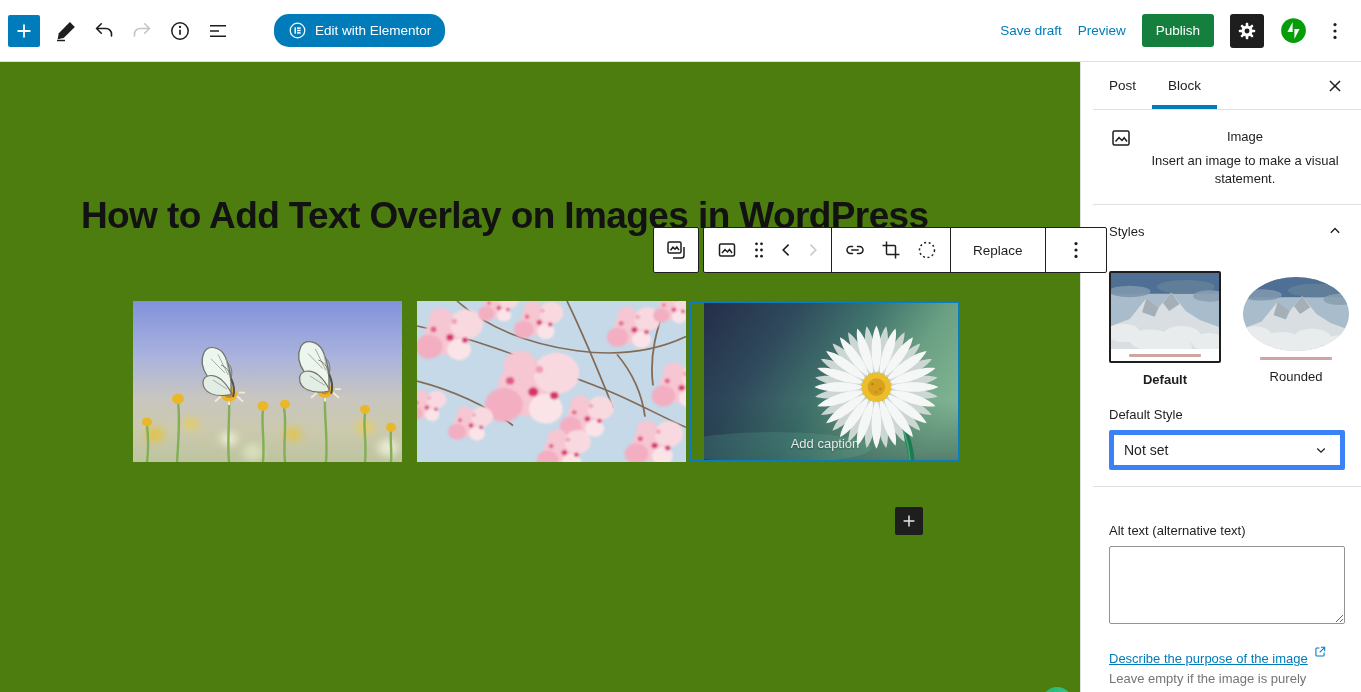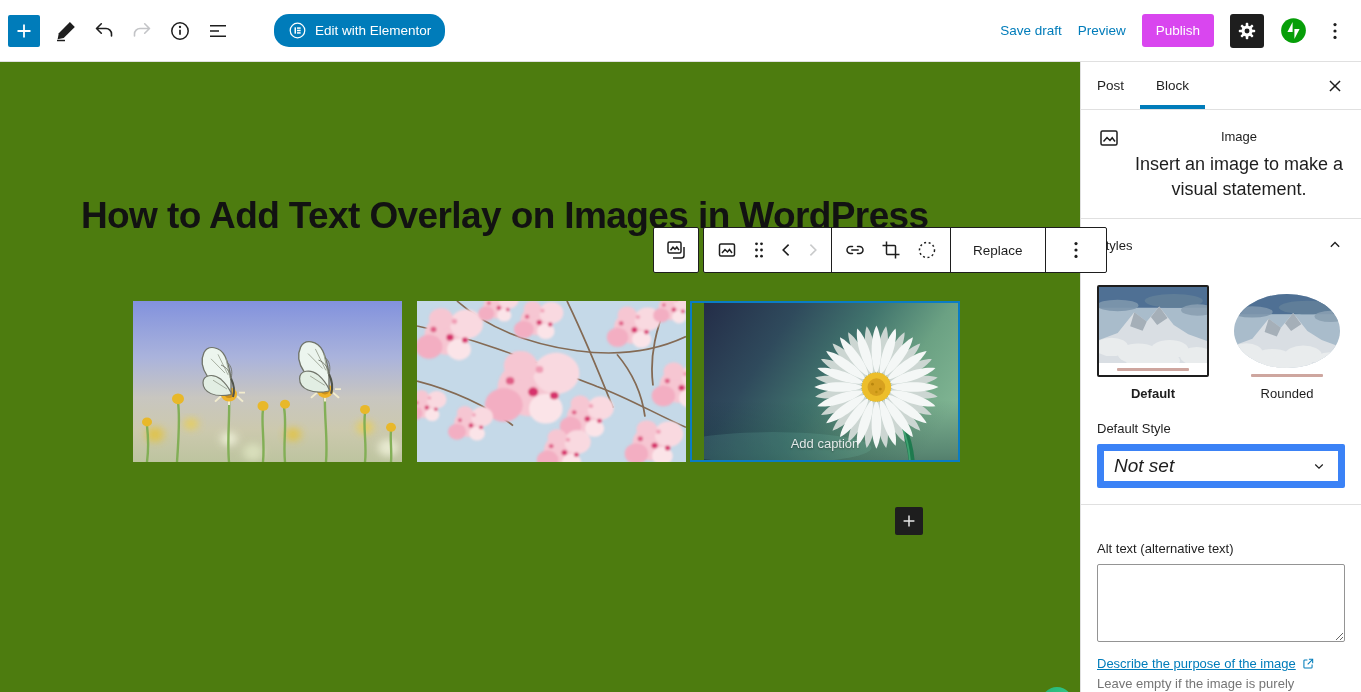--- a/index.html
+++ b/index.html
@@ -10,21 +10,21 @@
 
   
   .topbar{position:absolute;left:0;top:0;width:1361px;height:61px;background:#fff;border-bottom:1px solid #e0e0e0;z-index:30;}
   .tb-left{position:absolute;left:8px;top:0;height:61px;display:flex;align-items:center;gap:14px;}
   .inserter-btn{width:32px;height:32px;background:#007cba;border:none;border-radius:2px;display:flex;align-items:center;justify-content:center;}
   .hbtn{width:24px;height:24px;background:none;border:none;padding:0;display:flex;align-items:center;justify-content:center;color:#1e1e1e;}
   .hbtn.disabled{color:#c3c4c7;}
   .elementor-btn{margin-left:30px;height:33px;background:#007cba;color:#fff;border:none;border-radius:15px;display:flex;align-items:center;gap:8px;padding:0 14px;font-size:13.5px;font-weight:500;font-family:inherit;}
   .tb-right{position:absolute;right:14px;top:0;height:61px;display:flex;align-items:center;gap:16px;}
   .toplink{background:none;border:none;color:#007cba;font-size:13.5px;font-family:inherit;padding:0;text-align:center;}
-  .publish-btn{height:33px;padding:0 14px;background:#d946ef;color:#fff;border:none;border-radius:3px;font-size:13.5px;font-weight:500;font-family:inherit;}
+  .publish-btn{height:33px;padding:0 14px;background:#15803d;color:#fff;border:none;border-radius:3px;font-size:13.5px;font-weight:500;font-family:inherit;}
   .gear-btn{width:34px;height:34px;background:#1e1e1e;border:none;border-radius:3px;display:flex;align-items:center;justify-content:center;}
   .jetpack-btn{width:27px;height:27px;border:none;background:none;padding:0;}
 
   
   .canvas{position:absolute;left:0;top:62px;width:1080px;height:630px;background:#4d7c0f;}
   .post-title{position:absolute;left:81px;top:132px;width:850px;margin:0;font-size:37px;line-height:1.2;font-weight:700;letter-spacing:-0.6px;color:#121212;z-index:1;}
   .fig{position:absolute;top:223px;width:269px;height:161px;overflow:hidden;padding-left:12px;}
   .fig svg{width:100%;height:100%;display:block;}
   .fig1{left:81px;}
   .fig2{left:365px;}
@@ -39,48 +39,48 @@
   .bt-parent{width:46px;justify-content:center;margin-right:4px;}
   .bt-group{display:flex;align-items:center;height:100%;padding:0 5px;border-right:1px solid #1e1e1e;}
   .bt-group:last-child{border-right:none;}
   .bt-btn{background:none;border:none;padding:0;width:36px;height:36px;display:flex;align-items:center;justify-content:center;color:#1e1e1e;}
   .bt-btn.narrow{width:27px;}
   .bt-btn.disabled{color:#c9cacb;}
   .bt-replace{font-size:13.5px;font-family:inherit;color:#1e1e1e;background:none;border:none;height:100%;padding:0 17px;}
   .bt-kebab{width:50px;}
 
   
-  .sidebar{position:absolute;left:1080px;top:62px;width:281px;height:630px;background:#fff;border-left:1px solid #e0e0e0;box-sizing:border-box;z-index:10;}
+  .sidebar{position:absolute;left:1080px;top:62px;width:281px;height:630px;background:#fff;border-left:1px solid #e0e0e0;box-sizing:border-box;z-index:10;padding-left:12px;}
   .sb-tabs{display:flex;align-items:stretch;height:47px;border-bottom:1px solid #e0e0e0;}
   .sb-tab{background:none;border:none;font-family:inherit;font-size:13.5px;color:#1e1e1e;padding:0 16px;display:flex;align-items:center;}
   .sb-tab.active{font-weight:500;box-shadow:inset 0 -4px 0 0 #007cba;}
   .sb-close{margin-left:auto;margin-right:10px;align-self:center;width:32px;height:32px;background:none;border:none;display:flex;align-items:center;justify-content:center;color:#1e1e1e;}
   .block-card{display:flex;gap:12px;padding:16px;text-align:center;}
   .block-card .bc-icon{flex:0 0 24px;color:#1e1e1e;}
   .bc-title{font-size:13px;font-weight:500;margin:3px 0 8px;}
-  .bc-desc{font-size:18px;line-height:1.4;color:#1e1e1e;}
+  .bc-desc{font-size:13px;line-height:1.4;color:#1e1e1e;}
   .panel{border-top:1px solid #e0e0e0;padding:16px;}
   .panel-head{display:flex;align-items:center;justify-content:space-between;background:none;border:none;width:100%;padding:0;font-family:inherit;}
   .panel-title{font-size:13px;font-weight:500;color:#1e1e1e;}
-  .styles-row{display:flex;gap:22px;margin-top:30px;align-items:flex-end;}
+  .styles-row{display:flex;gap:22px;margin-top:30px;align-items:center;}
   .style-opt{width:112px;text-align:center;}
   .thumb-default{box-sizing:border-box;border:2px solid #1e1e1e;border-radius:2px;background:#fff;overflow:hidden;}
   .thumb-default svg{display:block;width:108px;height:76px;}
   .thumb-strip{height:12px;background:#fff;display:flex;align-items:center;justify-content:center;}
   .micro-caption{width:72px;height:3px;background:#b3776b;opacity:.65;border-radius:1px;}
   .thumb-rounded{width:106px;height:74px;border-radius:50%;overflow:hidden;margin:2px auto 0;}
   .thumb-rounded svg{width:106px;height:74px;display:block;}
   .style-label{font-size:13px;margin-top:9px;}
   .style-label.selected{font-weight:700;}
   .rounded-dash{margin:6px auto 0;}
   .field-label{font-size:13px;margin-top:20px;}
-  .select-box{margin-top:8px;height:30px;border:7px solid #3b82f6;border-radius:2px;display:flex;align-items:center;justify-content:space-between;padding:0 10px;font-size:19px;color:#1e1e1e;background:#fff;font-style:italic;}
+  .select-box{margin-top:8px;height:30px;border:5px solid #3b82f6;border-radius:2px;display:flex;align-items:center;justify-content:space-between;padding:0 10px;font-size:14px;color:#1e1e1e;background:#fff;}
   .alt-textarea{margin-top:8px;width:100%;box-sizing:border-box;height:78px;border:1px solid #949494;border-radius:2px;resize:both;font-family:inherit;font-size:13px;padding:6px 8px;outline:none;}
   .describe-row{margin-top:10px;display:flex;align-items:center;gap:5px;}
-  .describe-link{font-size:13px;color:#007cba;text-decoration:underline;}
+  .describe-link{font-size:13px;color:#007cba;text-decoration:underline;margin-top:13px;}
   .ext-ico{color:#007cba;}
   .help-text{font-size:13px;color:#757575;line-height:1.45;margin-top:4px;}
 
   .floating-green{position:absolute;left:1041px;top:687px;width:32px;height:32px;border-radius:50%;background:linear-gradient(135deg,#25b377,#3ed694);z-index:40;}
 </style>
 </head>
 <body>
 
 <div id="app" data-interactable="false">
 

